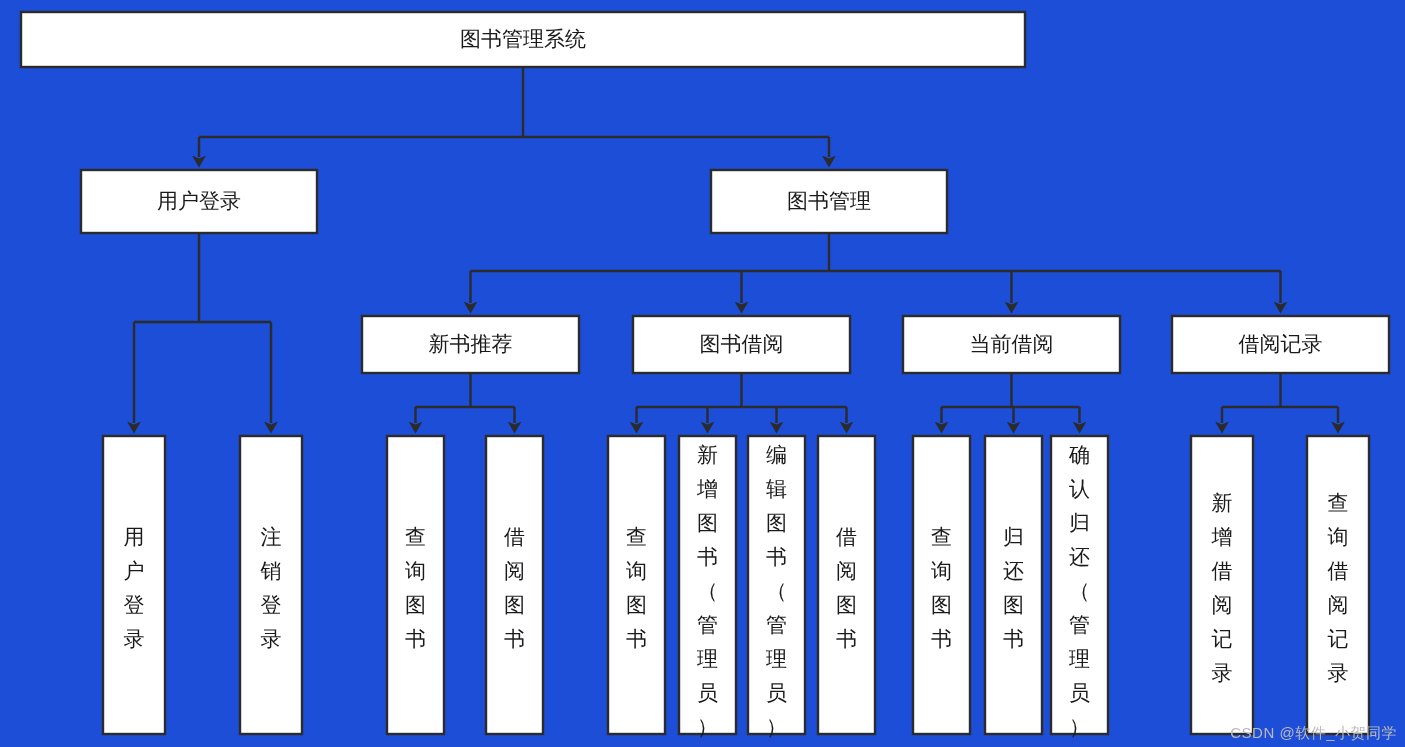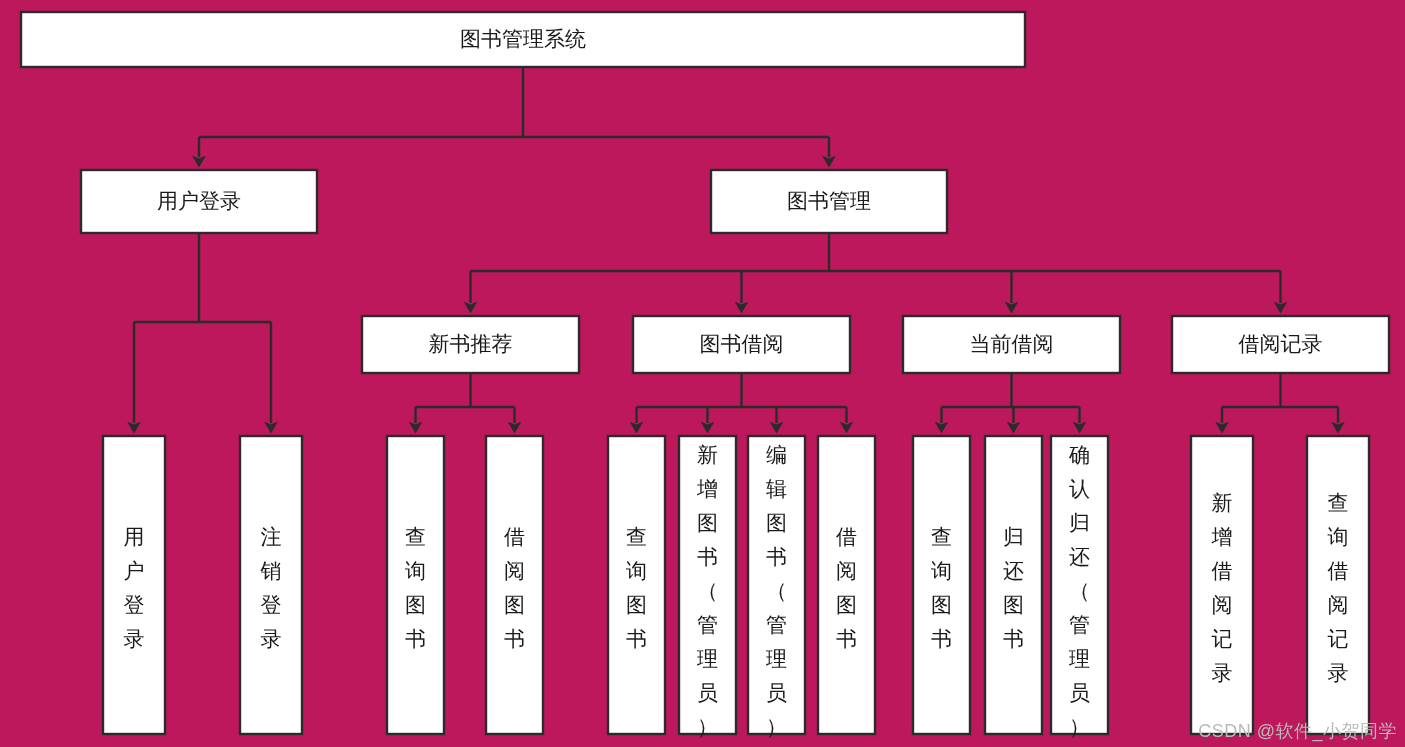--- a/index.html
+++ b/index.html
@@ -7,21 +7,21 @@
     padding: 0;
     background: #ffffff;
   }
   body {
     font-family: "Liberation Sans", "DejaVu Sans", sans-serif;
   }
   #stage {
     position: relative;
     width: 1405px;
     height: 747px;
-    background: #be185d;
+    background: #1d4ed8;
     overflow: hidden;
   }
   #diagram-svg {
     position: absolute;
     left: 0;
     top: 0;
     width: 1405px;
     height: 747px;
   }
   .node-box {
@@ -50,21 +50,21 @@
     font-family: "Liberation Sans", "DejaVu Sans", sans-serif;
     font-size: 21px;
     fill: #1a1a1a;
     text-anchor: middle;
   }
   .watermark-text {
     position: absolute;
     right: 8px;
     bottom: 4px;
     font-family: "Liberation Sans", "DejaVu Sans", sans-serif;
-    font-size: 18px;
+    font-size: 15px;
     color: #b9b9b9;
     letter-spacing: 0.5px;
     white-space: nowrap;
     pointer-events: none;
   }
 </style>
 </head>
 <body>
 
 <div id="stage">

